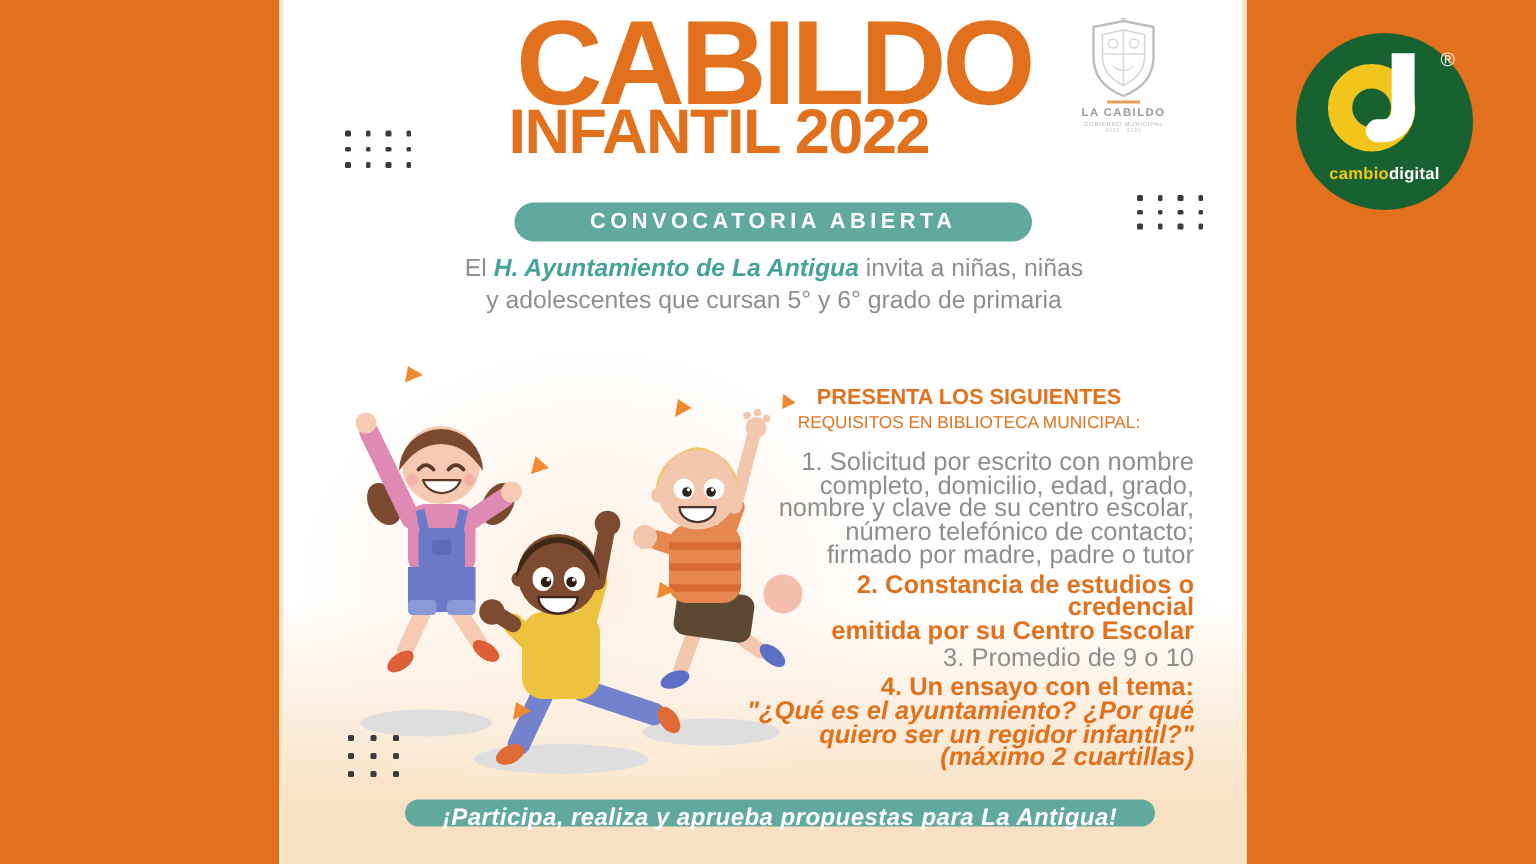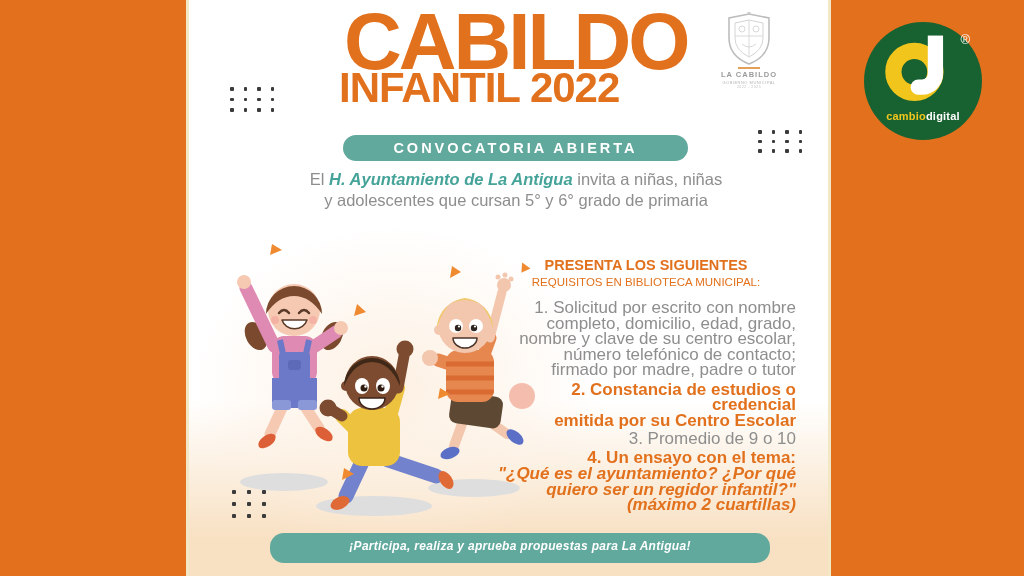--- a/index.html
+++ b/index.html
@@ -26,22 +26,22 @@
   .crest-line{width:22px;height:2px;background:#e2a05a;margin:1px auto 1px;}
   .crest-name{font-size:7.5px;font-weight:bold;color:#9b9b9b;letter-spacing:1px;white-space:nowrap;}
   .crest-sub{font-size:4px;color:#b5b5b5;letter-spacing:.5px;margin-top:1px;white-space:nowrap;}
   .crest-sub2{font-size:3.5px;color:#c2c2c2;letter-spacing:.5px;white-space:nowrap;}
 
   
   .pill{position:absolute;background:#61a89d;color:#ffffff;text-align:center;z-index:3;
         border-radius:14px;box-sizing:border-box;}
   .pill-top{left:154px;top:135px;width:345px;height:26px;line-height:26px;
         font-size:14.5px;font-weight:bold;letter-spacing:3px;}
-  .pill-bottom{left:81px;top:533px;width:500px;height:30px;line-height:26px;
-        font-size:12px;font-weight:bold;font-style:italic;letter-spacing:.3px;}
+  .pill-bottom{left:81px;top:533px;width:500px;height:18px;line-height:26px;
+        font-size:16px;font-weight:bold;font-style:italic;letter-spacing:.3px;}
 
   
   .intro{position:absolute;left:67px;top:169px;width:520px;z-index:2;text-align:center;
          color:#8e8e8e;font-size:16.5px;line-height:20.5px;}
   .intro-line{white-space:nowrap;}
   .hl{color:#45a399;font-weight:bold;font-style:italic;}
 
   
   .req{position:absolute;right:32px;top:257px;width:300px;z-index:2;text-align:right;}
   .req-h1{font-size:14.5px;line-height:16px;font-weight:bold;color:#e2711d;text-align:center;}

